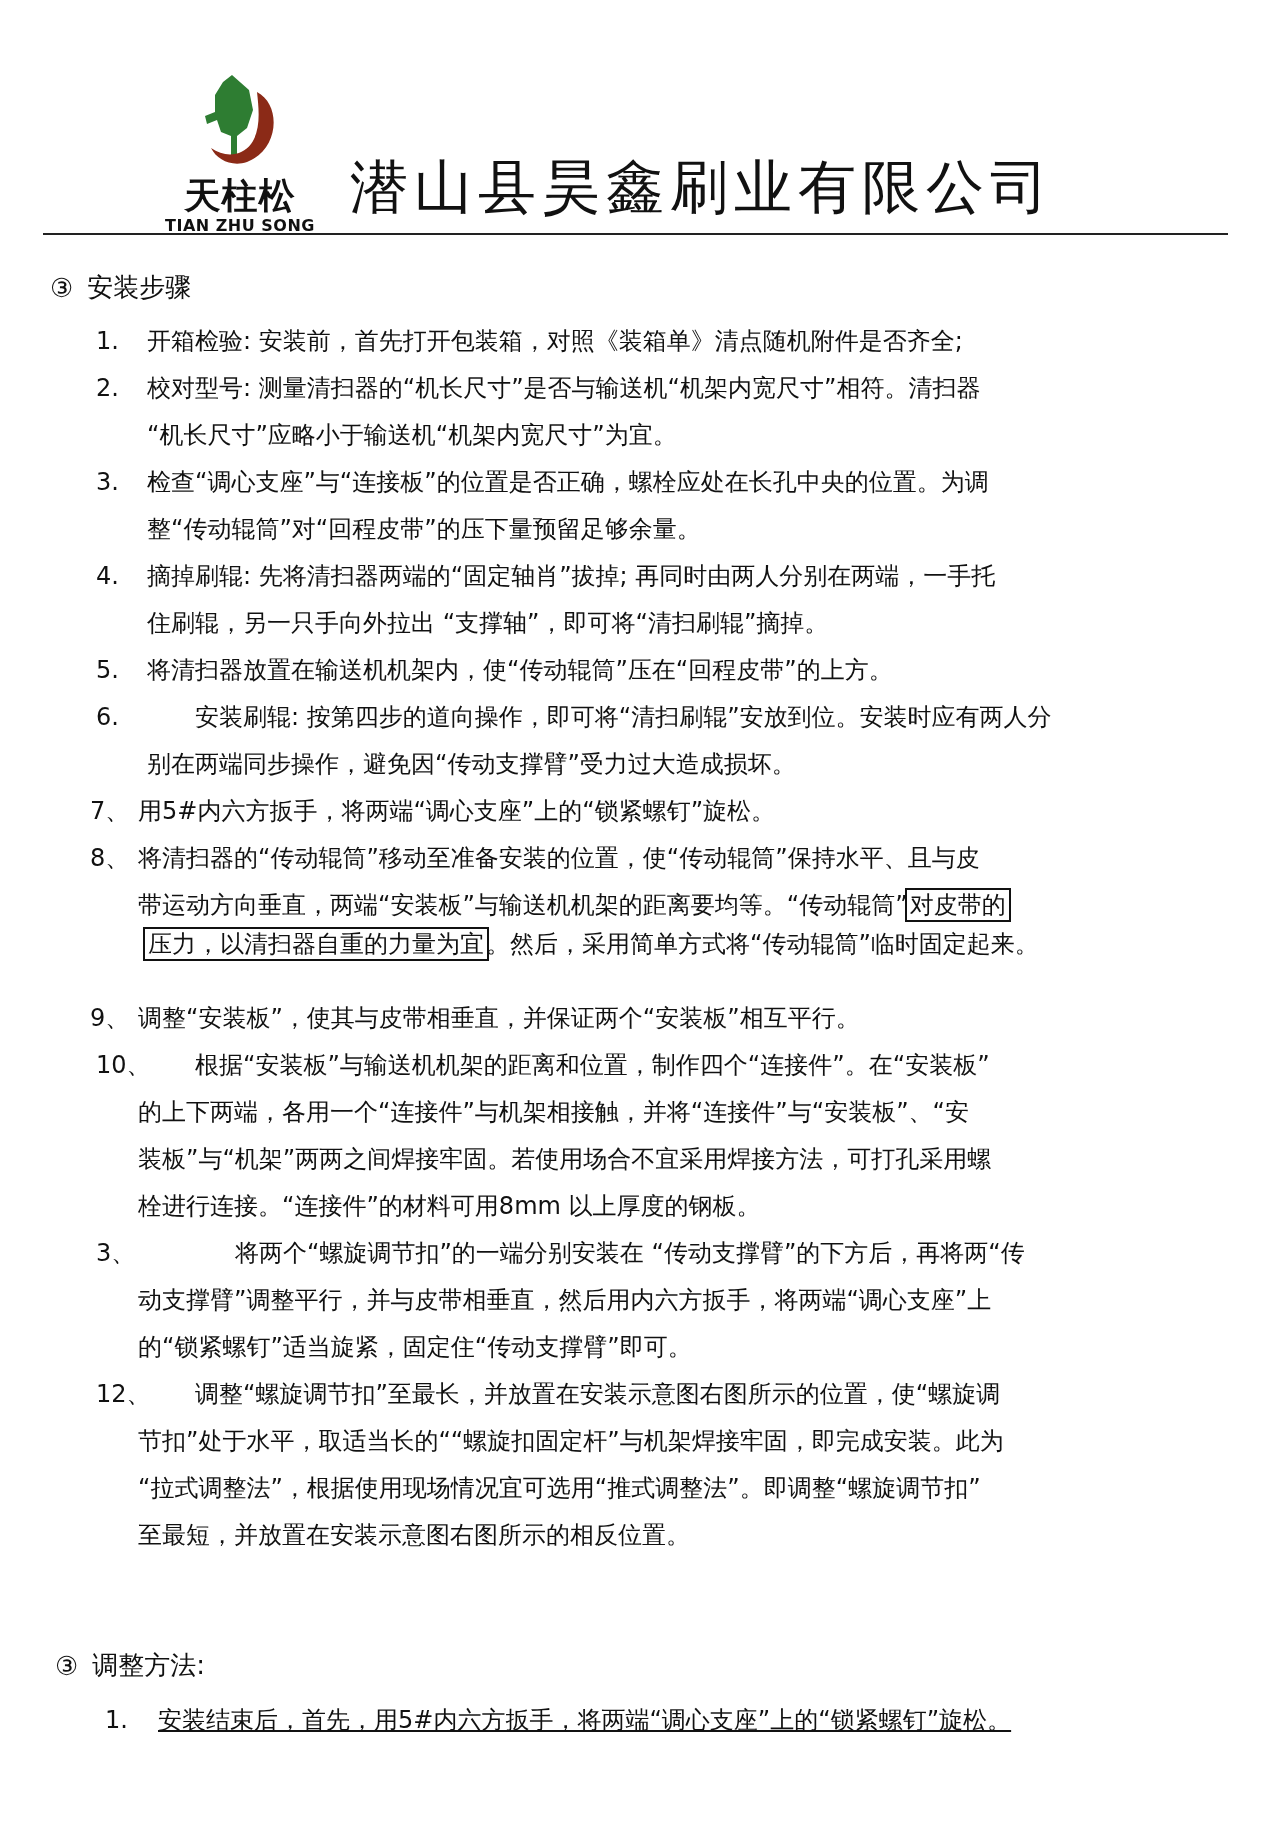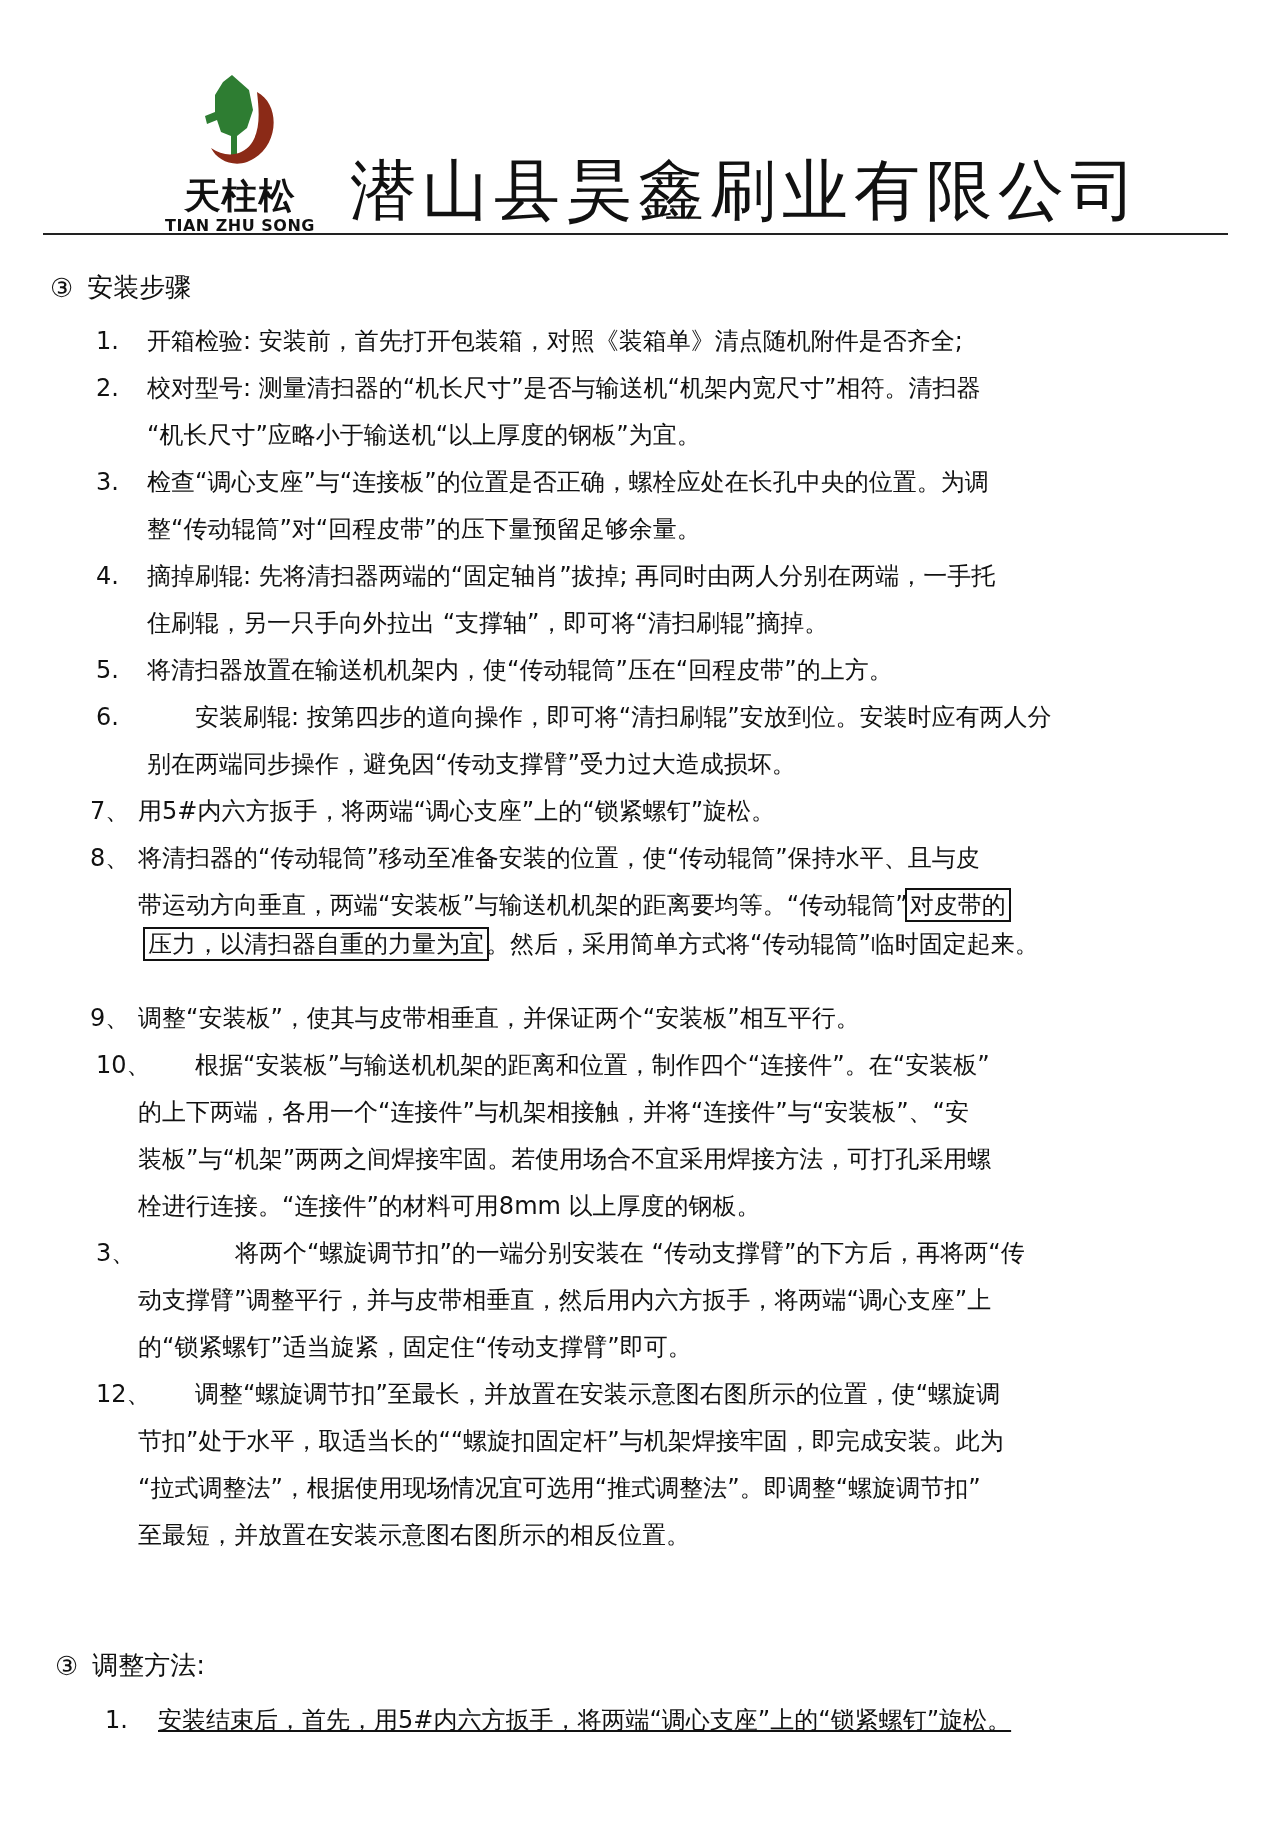--- a/index.html
+++ b/index.html
@@ -15,21 +15,21 @@
       font-family: "DejaVu Sans", sans-serif; font-weight: bold; font-size: 36px;
       letter-spacing: 1px; color: #111;
     }
     .logo-en {
       position: absolute; left: 0; top: 146px; width: 150px; text-align: center;
       font-family: "DejaVu Sans", sans-serif; font-weight: bold; font-size: 16px;
       color: #111; letter-spacing: 0.5px;
     }
     .company {
       position: absolute; left: 350px; top: 158px;
-      font-family: "DejaVu Serif", serif; font-size: 66px; font-weight: normal;
+      font-family: "DejaVu Serif", serif; font-size: 58px; font-weight: normal;
       letter-spacing: 6px; color: #111; line-height: 1;
     }
     .rule { position: absolute; left: 43px; top: 233px; width: 1185px; height: 2px; background: #222; }
 
     .section-title {
       position: absolute; left: 50px; font-size: 26px; color: #111;
       display: flex; align-items: center; gap: 14px;
     }
     .circled { font-size: 26px; }
     .item { position: absolute; left: 0; width: 1280px; font-size: 24px; line-height: 47px; color: #111; }
@@ -58,21 +58,21 @@
 </div>
 
 <div class="item" style="top:318px;">
   <span class="line" style="left:96px;">1.</span>
   <span class="line" style="left:147px;">开箱检验: 安装前，首先打开包装箱，对照《装箱单》清点随机附件是否齐全;</span>
 </div>
 
 <div class="item" style="top:365px;">
   <span class="line" style="left:96px;">2.</span>
   <span class="line" style="left:147px;">校对型号: 测量清扫器的“机长尺寸”是否与输送机“机架内宽尺寸”相符。清扫器</span>
-  <span class="line" style="left:147px; top:47px;">“机长尺寸”应略小于输送机“以上厚度的钢板”为宜。</span>
+  <span class="line" style="left:147px; top:47px;">“机长尺寸”应略小于输送机“机架内宽尺寸”为宜。</span>
 </div>
 
 <div class="item" style="top:459px;">
   <span class="line" style="left:96px;">3.</span>
   <span class="line" style="left:147px;">检查“调心支座”与“连接板”的位置是否正确，螺栓应处在长孔中央的位置。为调</span>
   <span class="line" style="left:147px; top:47px;">整“传动辊筒”对“回程皮带”的压下量预留足够余量。</span>
 </div>
 
 <div class="item" style="top:553px;">
   <span class="line" style="left:96px;">4.</span>

